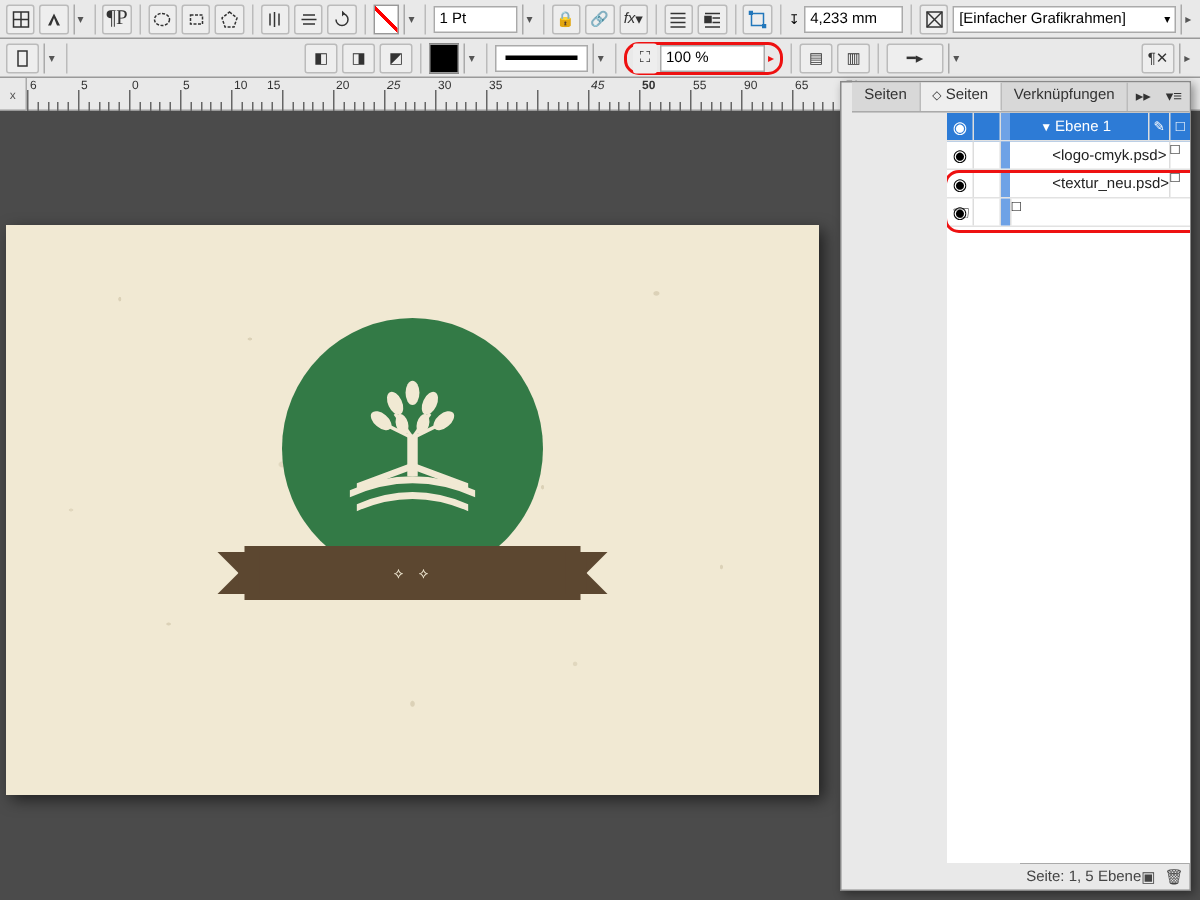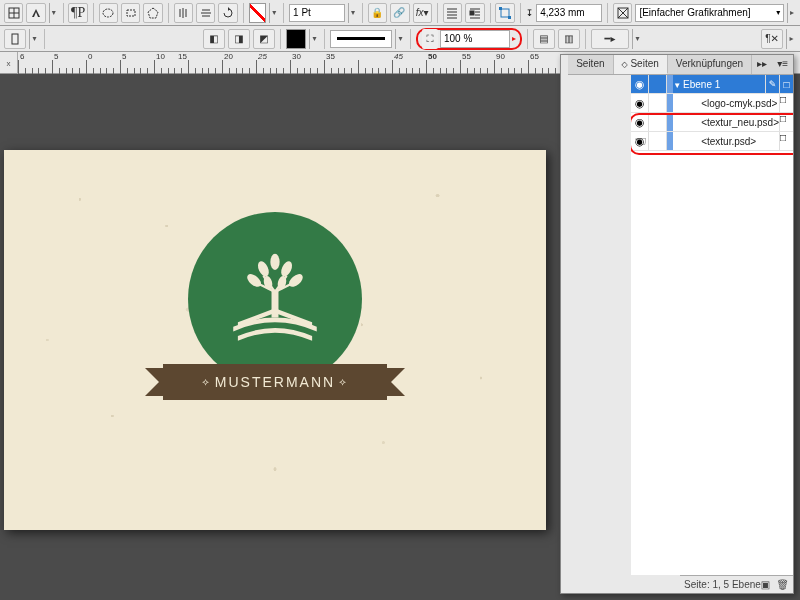--- a/index.html
+++ b/index.html
@@ -62,21 +62,21 @@
   .ptab { padding: 3px 8px; border-right:1px solid #bbb; color:#333; cursor:pointer; }
   .ptab.active { background:#eee; border-bottom:1px solid #eee; }
   .pmenu { padding: 3px 5px; font-size:10px; color:#333; margin-left:auto; }
   .layer-list { flex:1; background:#fff; overflow:auto; position:relative; }
   .layer-row { display:flex; align-items:center; height:19px; border-bottom:1px solid #e2e2e2; }
   .layer-row.top { background:#2d7bd6; color:#fff; }
   .vis-col { width:18px; height:100%; display:flex; align-items:center; justify-content:center; border-right:1px solid #ddd; }
   .lock-col { width:18px; height:100%; border-right:1px solid #ddd; }
   .color-col { width:6px; height:100%; background:#6ea2e6; }
   .row-label { padding-left:28px; flex:1; font-size:10px; color:#222; white-space:nowrap; }
-  .top .row-label { padding-left:0; color:#fff; }
+  .top .row-label { padding-left:20px; color:#fff; }
   .row-end { width:14px; height:100%; border-left:1px solid #ddd; }
   .top .row-end { display:flex; align-items:center; justify-content:center; }
   .highlight-red { position:absolute; border:2px solid #e11; border-radius:10px; pointer-events:none; }
   .panel-status { height:18px; border-top:1px solid #aaa; display:flex; align-items:center; padding:0 4px; font-size:10px; color:#444; }
   .panel-status .pctl { margin-left:auto; display:flex; gap:6px; }
   .eye { font-size:11px; }
   .cursor-hand { position:absolute; font-size:14px; }
   .disclose { font-size:8px; color:#fff; margin-right:2px; }
   .pen-icon { font-size:9px; }
 
@@ -360,21 +360,20 @@
             <line x1="50" y1="44" x2="34" y2="36" stroke="#f1e9d3" stroke-width="2"></line>
             <line x1="50" y1="44" x2="66" y2="36" stroke="#f1e9d3" stroke-width="2"></line>
             <path d="M14 74 Q50 58 86 74 L86 78 Q50 62 14 78 Z"></path>
             <path d="M18 82 Q50 68 82 82 L82 86 Q50 72 18 86 Z"></path>
             <path d="M50 62 L18 74 L18 70 L50 58 L82 70 L82 74 Z"></path>
           </g>
         </svg>
       </div>
       <div class="banner">
         <span class="deco">⟡</span>
-        <span>MUSTERMANN</span>
         <span class="deco">⟡</span>
       </div>
     </div>
   </div>
 </div>
 
 <div class="panel">
   <div class="panel-tabs">
     <div class="ptab">Seiten</div>
     <div class="ptab active"><span style="font-size:8px">◇</span> <span>Seiten</span></div>
@@ -404,21 +403,20 @@
       <div class="vis-col eye">◉</div>
       <div class="lock-col"></div>
       <div class="color-col"></div>
       <div class="row-label">&lt;textur_neu.psd&gt;</div>
       <div class="row-end">□</div>
     </div>
     <div class="layer-row">
       <div class="vis-col eye">◉</div>
       <div class="lock-col"></div>
       <div class="color-col"></div>
-      <div class="row-label">&lt;textur.psd&gt;</div>
       <div class="row-end">□</div>
     </div>
 
     <div class="highlight-red" style="left:-2px; top:38px; width:234px; height:42px;"></div>
     <div class="cursor-hand" style="left:3px; top:58px;">☜</div>
   </div>
   <div class="panel-status">
     <span>Seite: 1, 5 Ebene</span>
     <div class="pctl">
       <span>▣</span>

